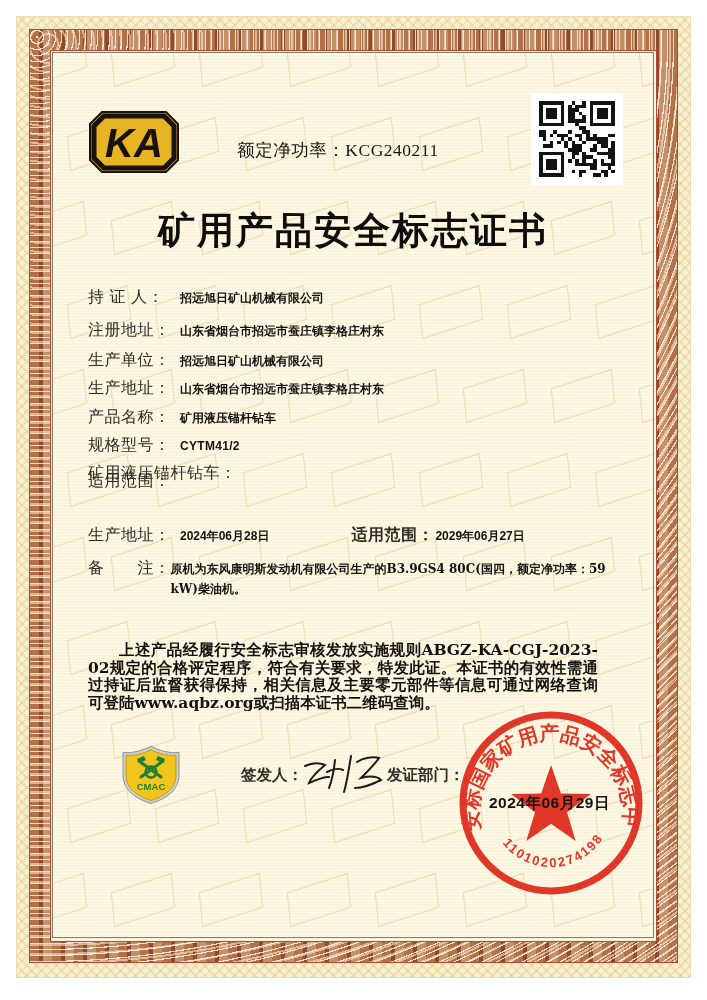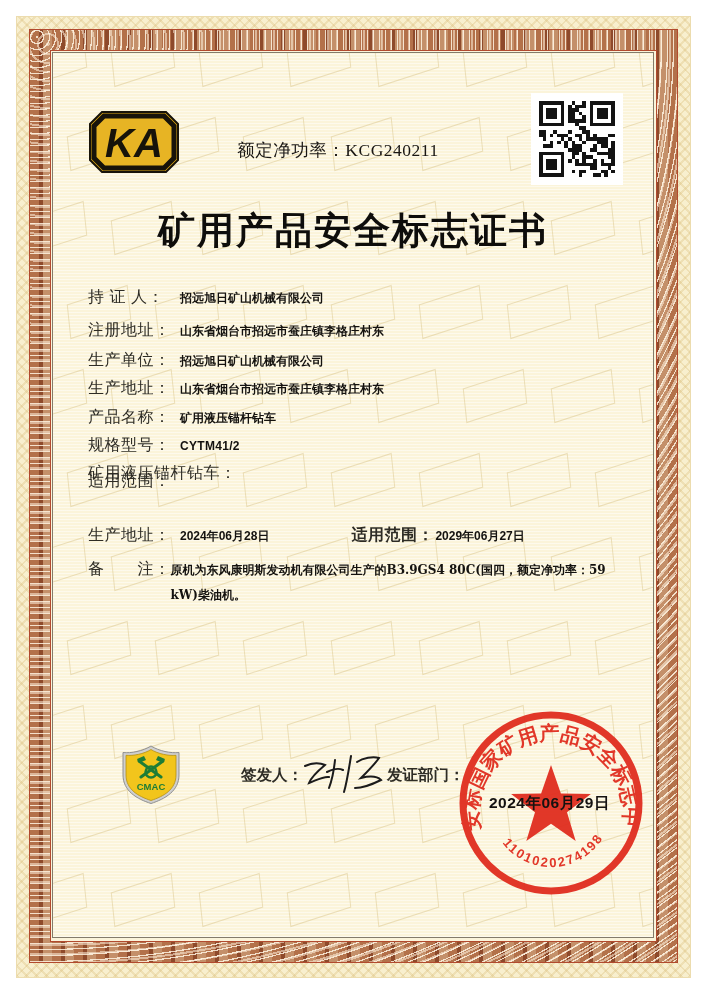--- a/index.html
+++ b/index.html
@@ -71,21 +71,21 @@
     font-family:"Liberation Sans", sans-serif; white-space:pre;
   }
   .lbl.wide { flex:0 0 179px; }
   .lbl.remark { flex:0 0 73px; }
   .val {
     font-size:12px; color:#14120f; font-family:"DejaVu Serif", serif; font-weight:600;
   }
   .val.techno { font-family:"Liberation Sans", sans-serif; font-weight:bold; letter-spacing:.3px; }
   .dates-row .val { font-family:"Liberation Sans", sans-serif; font-weight:bold; }
   .dates-row .lbl2 { flex:0 0 84px; margin-left:82px; font-size:16px; font-weight:bold; color:#2e2c25; }
-  .remark-val { width:452px; line-height:25px; }
+  .remark-val { width:452px; line-height:20px; }
 
   
   .para {
     position:absolute; left:35px; top:588px; width:510px;
     font-size:15.5px; line-height:17.6px; font-weight:600; color:#14120f;
     font-family:"DejaVu Serif", serif; text-indent:2em; text-align:justify;
     word-break:break-all;
   }
 
   
@@ -388,20 +388,21 @@
       <span class="val">2024年06月28日</span>
       <span class="lbl lbl2">适用范围：</span>
       <span class="val">2029年06月27日</span>
     </div>
 
     <div class="row" style="top:505px">
       <span class="lbl remark">备　　注：</span>
       <span class="val remark-val">原机为东风康明斯发动机有限公司生产的B3.9GS4 80C(国四，额定净功率：59 kW)柴油机。</span>
     </div>
 
+    <p class="para">上述产品经履行安全标志审核发放实施规则ABGZ-KA-CGJ-2023-02规定的合格评定程序，符合有关要求，特发此证。本证书的有效性需通过持证后监督获得保持，相关信息及主要零元部件等信息可通过网络查询可登陆www.aqbz.org或扫描本证书二维码查询。</p>
 
     <svg class="cmac" viewBox="0 0 64 60">
       <path d="M32 1 C40 6 52 8.5 60 7.5 L60 30 C60 46 46 54 32 58.5 C18 54 4 46 4 30 L4 7.5 C12 8.5 24 6 32 1 Z" fill="#cfcfcf" stroke="#8f8f8f" stroke-width="1"></path>
       <path d="M32 4.5 C39 9 50 11 57 10.3 L57 30 C57 44.5 44.5 51.5 32 55.5 C19.5 51.5 7 44.5 7 30 L7 10.3 C14 11 25 9 32 4.5 Z" fill="#f2c51c" stroke="#b58f10" stroke-width=".8"></path>
       <g stroke="#1e7d36" stroke-width="3" stroke-linecap="round">
         <line x1="20" y1="16" x2="42" y2="32"></line>
         <line x1="44" y1="16" x2="22" y2="32"></line>
       </g>
       <path d="M18 14 l7 -3 l2 4 l-7 3 Z M46 14 l-7 -3 l-2 4 l7 3 Z" fill="#1e7d36"></path>
       <circle cx="32" cy="27" r="5.5" fill="none" stroke="#1e7d36" stroke-width="2.4"></circle>

